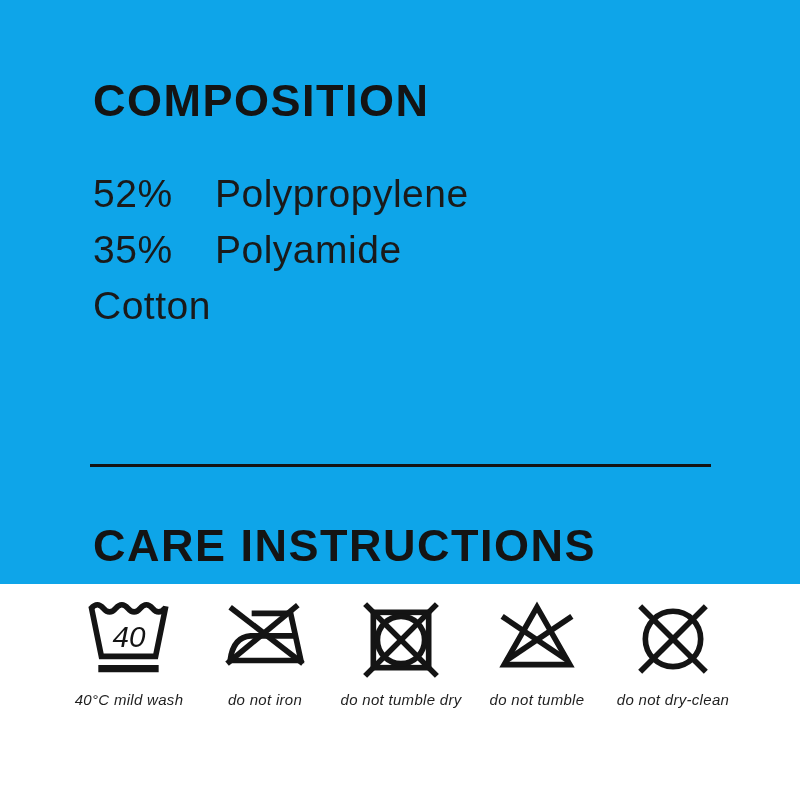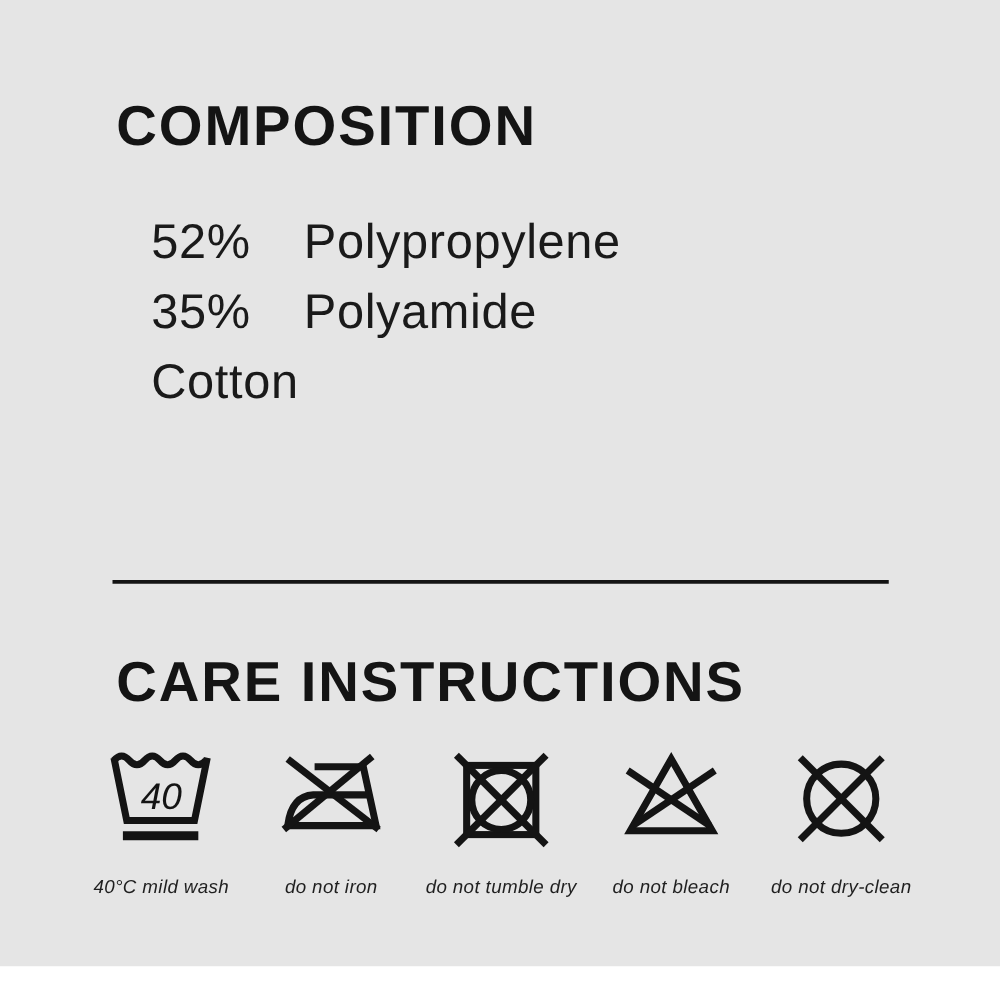--- a/index.html
+++ b/index.html
@@ -4,32 +4,32 @@
 <style>
   * { margin: 0; padding: 0; box-sizing: border-box; }
   html, body { background: #ffffff; }
   body {
     width: 800px; height: 800px;
     font-family: "Liberation Sans", sans-serif;
     color: #141414;
     overflow: hidden;
   }
   .page {
-    width: 800px; height: 773px;
+    width: 800px; height: 584px;
     padding: 78px 0 0 93px;
-    background: #e5e5e5;
+    background: #0ea5e9;
   }
   .section-title {
     font-size: 45px;
     font-weight: 700;
     letter-spacing: 1.5px;
     line-height: 46px;
     color: #141414;
   }
-  .comp-list { margin-top: 48px; margin-left: 28px; }
+  .comp-list { margin-top: 48px; }
   .comp-row {
     display: flex;
     align-items: baseline;
     height: 56px;
     font-size: 39px;
     font-weight: 400;
     letter-spacing: 0.5px;
     color: #1a1a1a;
   }
   .comp-percent { width: 122px; }
@@ -51,21 +51,21 @@
   .care-col {
     width: 136px;
     display: flex;
     flex-direction: column;
     align-items: center;
     font-style: italic;
   }
   .care-glyph { height: 82px; display: flex; align-items: center; justify-content: center; }
   .care-glyph svg { display: block; }
   .care-caption {
-    margin-top: 20px;
+    margin-top: 10px;
     font-size: 15px;
     letter-spacing: 0.3px;
     color: #1f1f1f;
     white-space: nowrap;
     text-align: center;
   }
   .stroke {
     fill: none;
     stroke: #141414;
     stroke-width: 5.5;
@@ -142,21 +142,21 @@
     </div>
 
     <div class="care-col">
       <div class="care-glyph">
         <svg width="82" height="82" viewBox="0 0 80 80">
           <path class="stroke" d="M40,8 L8,64 L72,64 Z"></path>
           <line class="stroke" x1="6" y1="17" x2="70" y2="60"></line>
           <line class="stroke" x1="74" y1="17" x2="10" y2="60"></line>
         </svg>
       </div>
-      <div class="care-caption">do not bleach</div>
+      <div class="care-caption">do not tumble</div>
     </div>
 
     <div class="care-col">
       <div class="care-glyph">
         <svg width="82" height="82" viewBox="0 0 80 80">
           <circle class="stroke" cx="40" cy="39" r="27"></circle>
           <line class="stroke" x1="8" y1="7" x2="72" y2="71"></line>
           <line class="stroke" x1="72" y1="7" x2="8" y2="71"></line>
         </svg>
       </div>

